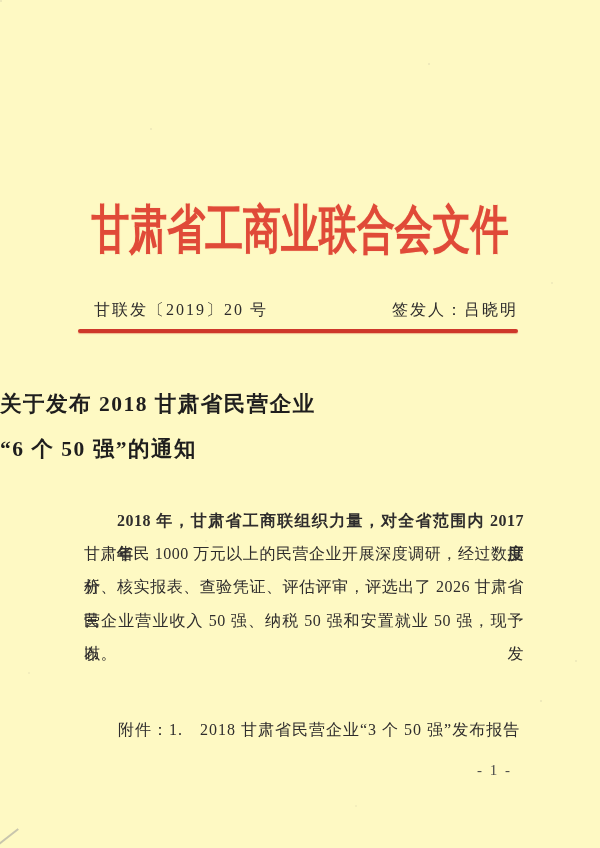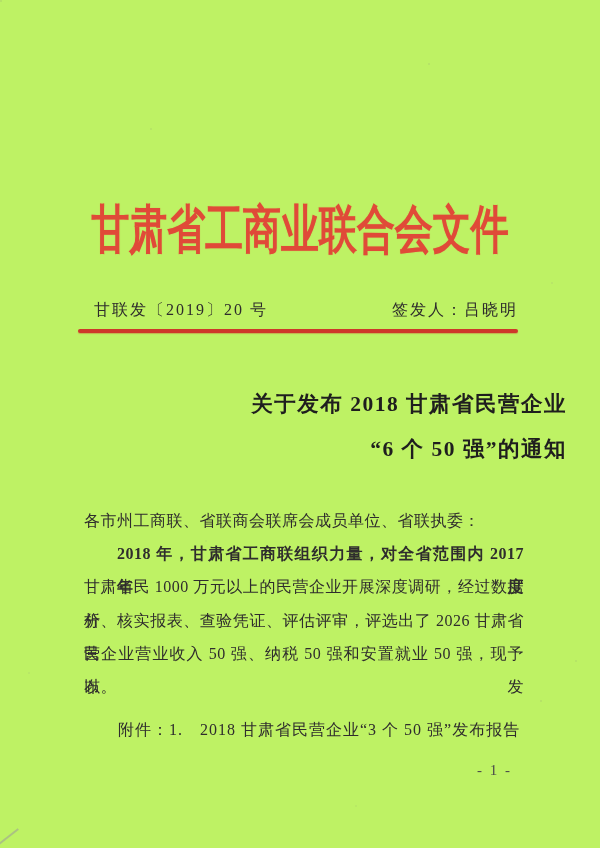--- a/index.html
+++ b/index.html
@@ -1,20 +1,20 @@
 <!DOCTYPE html>
 <html><head>
 <meta charset="utf-8">
 <style>
   html,body{margin:0;padding:0;background:#e9e7e3;}
   .page{
     position:relative;
     width:600px;height:848px;
     margin:0 auto;
-    background:#bef264;
+    background:#fef9c3;
     overflow:hidden;
     font-family:"Liberation Serif","DejaVu Serif",serif;
   }
   
   .page::after{
     content:"";
     position:absolute;left:0;top:0;width:2px;height:2px;border-radius:50%;
     background:rgba(130,130,130,.18);
     box-shadow:
       150px 128px 0 rgba(130,130,130,.14),
@@ -42,22 +42,22 @@
     display:flex;justify-content:space-between;align-items:center;
     font-size:16px;color:#2e2c2c;letter-spacing:2px;white-space:nowrap;
   }
   .red-rule{
     position:absolute;left:78px;top:329px;width:440px;height:4px;
     background:#ce382a;border-radius:2px;
     box-shadow:0 1px 1px rgba(206,56,42,.35);
   }
   .doc-title{
     position:absolute;left:0;top:382px;width:540px;
-    text-align:right;font-weight:bold;color:#1f1e1e;
-    font-size:21.5px;line-height:45px;letter-spacing:1.5px;padding-left:27px;
+    text-align:left;font-weight:bold;color:#1f1e1e;
+    font-size:21.5px;line-height:45px;letter-spacing:1.5px;
   }
   .body-block{
     position:absolute;left:84px;top:504px;width:440px;
     font-size:16px;color:#2f2d2d;letter-spacing:.5px;
   }
   .bline{height:33.2px;line-height:33.2px;white-space:nowrap;}
   .bline.just{
     white-space:normal;
     text-align:justify;
     text-align-last:justify;
@@ -92,21 +92,20 @@
   </div>
 
   <div class="red-rule"></div>
 
   <div class="doc-title">
     <div>关于发布 2018 甘肃省民营企业</div>
     <div>“6 个 50 强”的通知</div>
   </div>
 
   <div class="body-block">
-    <div class="bline">各市州工商联、省联商会联席会成员单位、省联执委：</div>
     <div class="bline just indent">2018 年，甘肃省工商联组织力量，对全省范围内 2017 年度</div>
     <div class="bline just">甘肃省民 1000 万元以上的民营企业开展深度调研，经过数据分</div>
     <div class="bline just">析、核实报表、查验凭证、评估评审，评选出了 2026 甘肃省民</div>
     <div class="bline just">营企业营业收入 50 强、纳税 50 强和安置就业 50 强，现予以发</div>
     <div class="bline">布。</div>
   </div>
 
   <div class="attachment">附件：1.　2018 甘肃省民营企业“3 个 50 强”发布报告</div>
 
   <div class="page-number">- 1 -</div>

